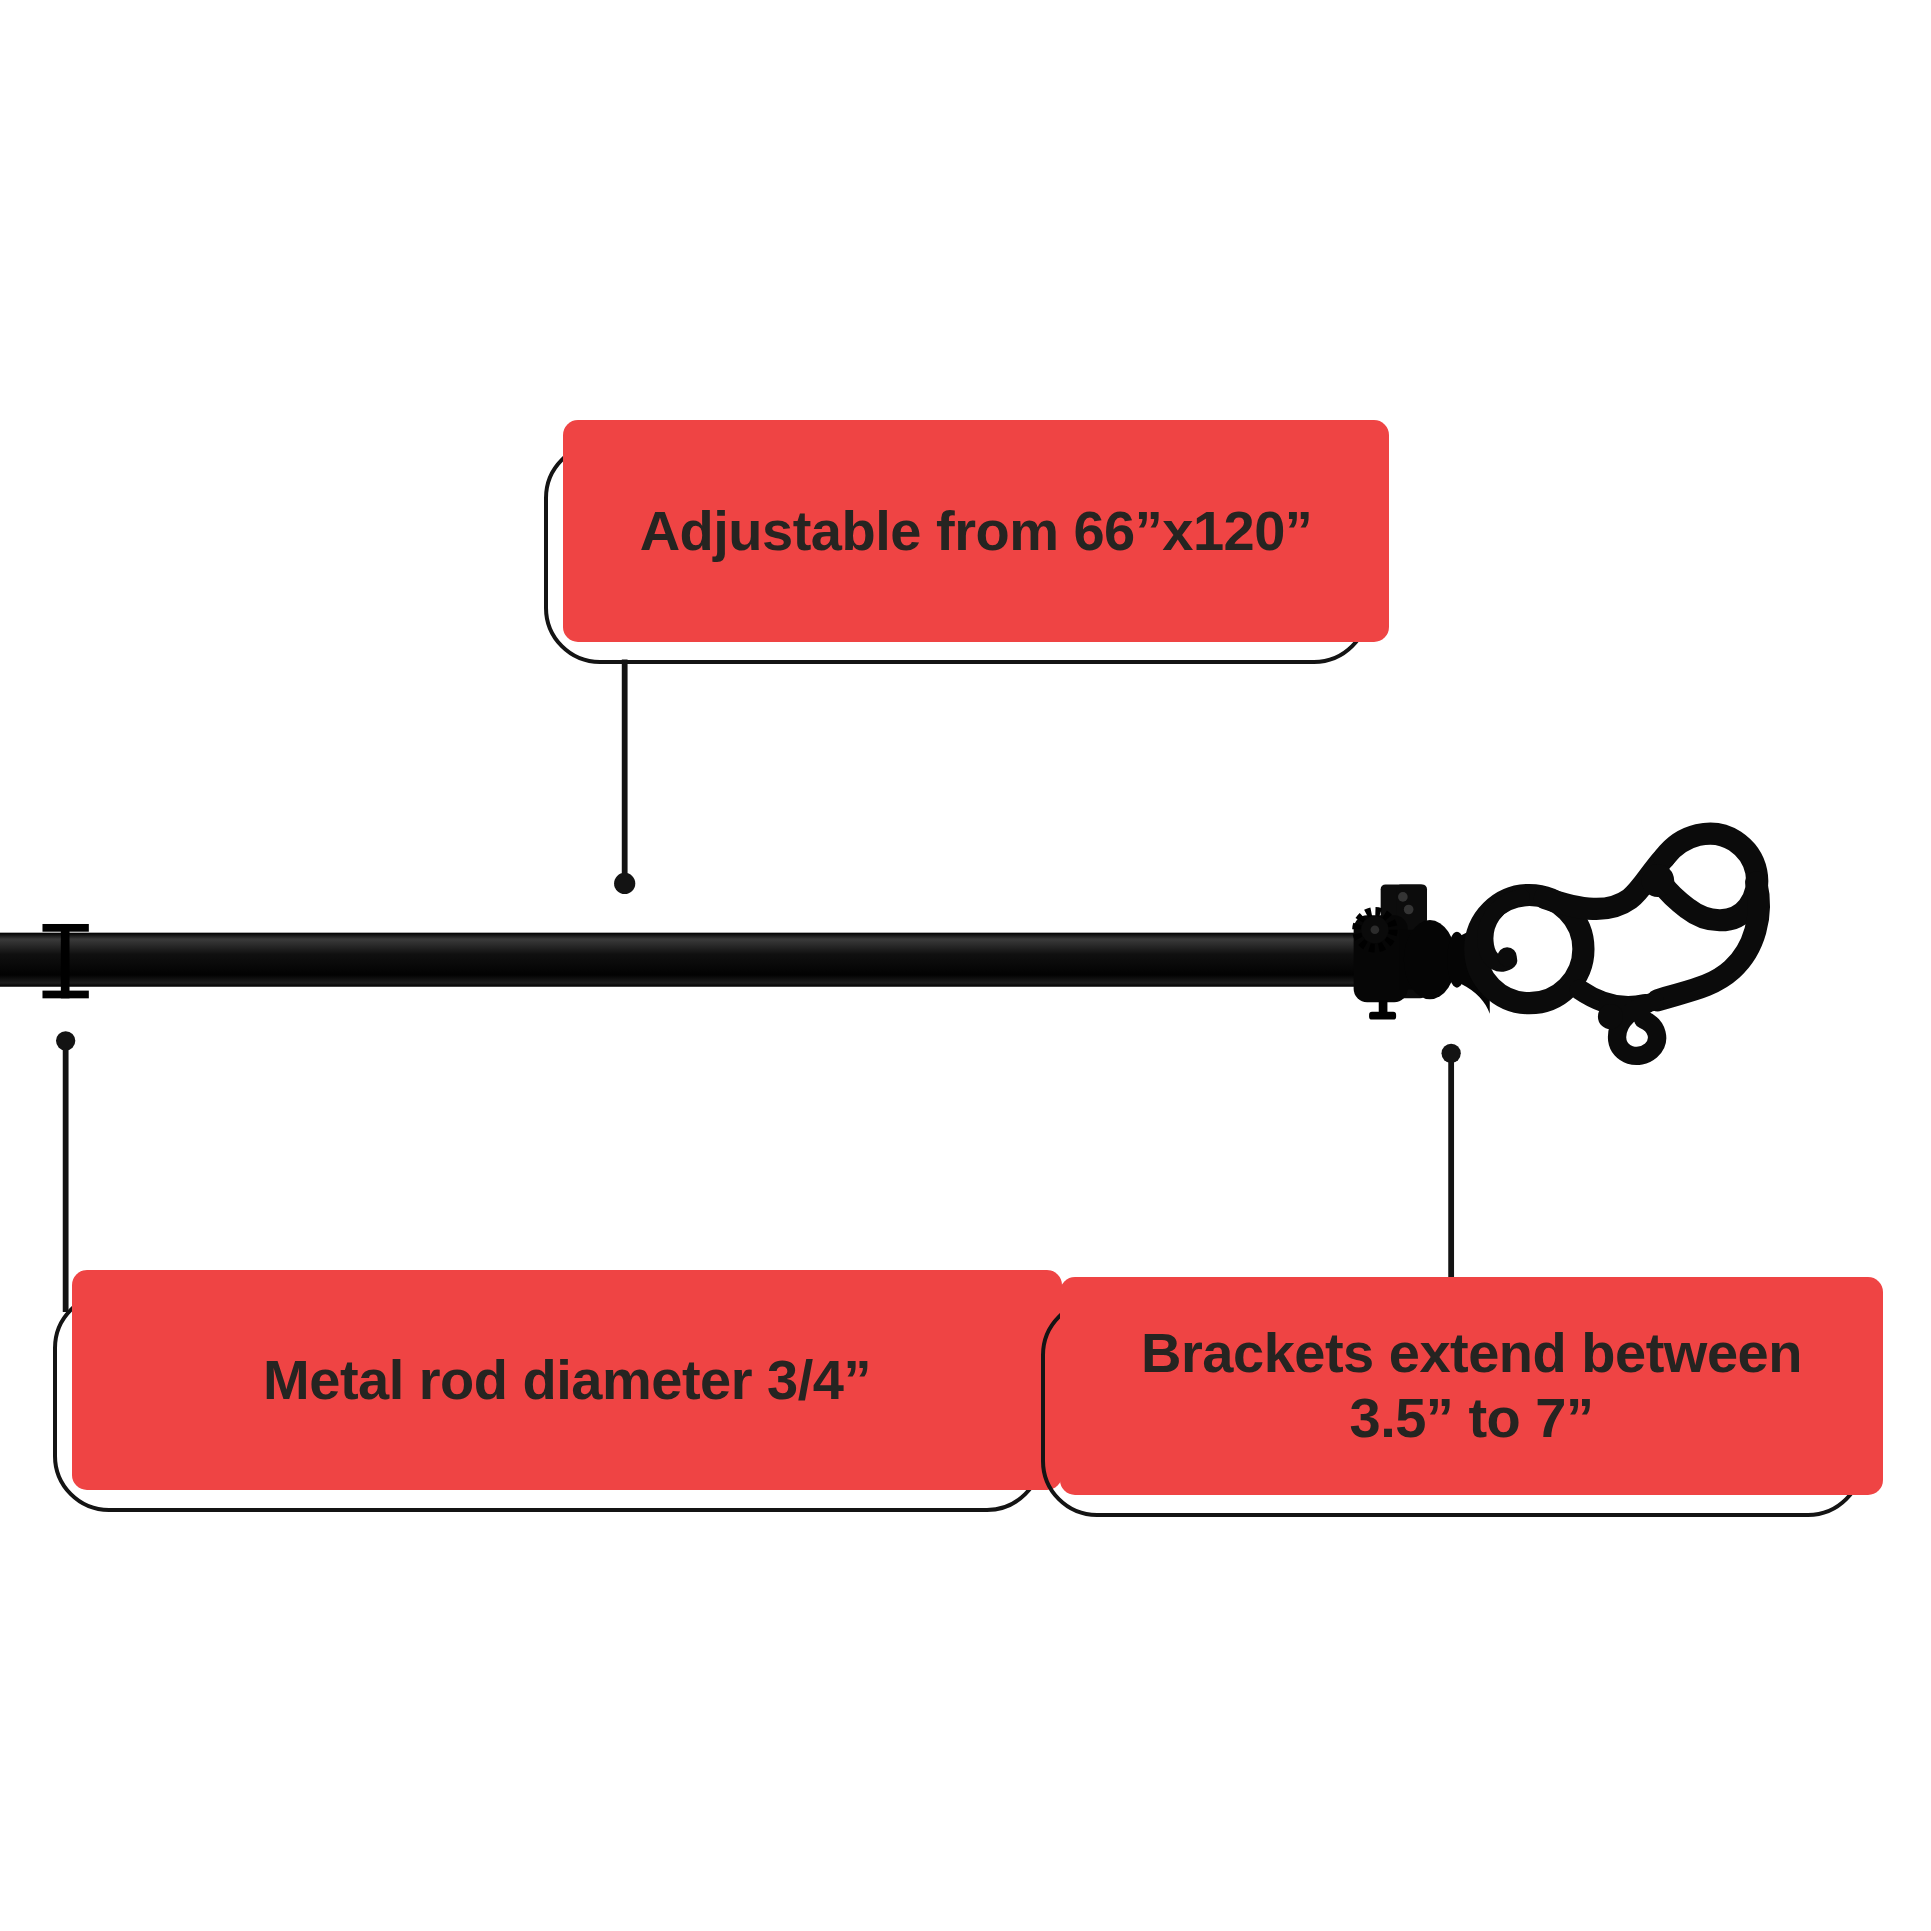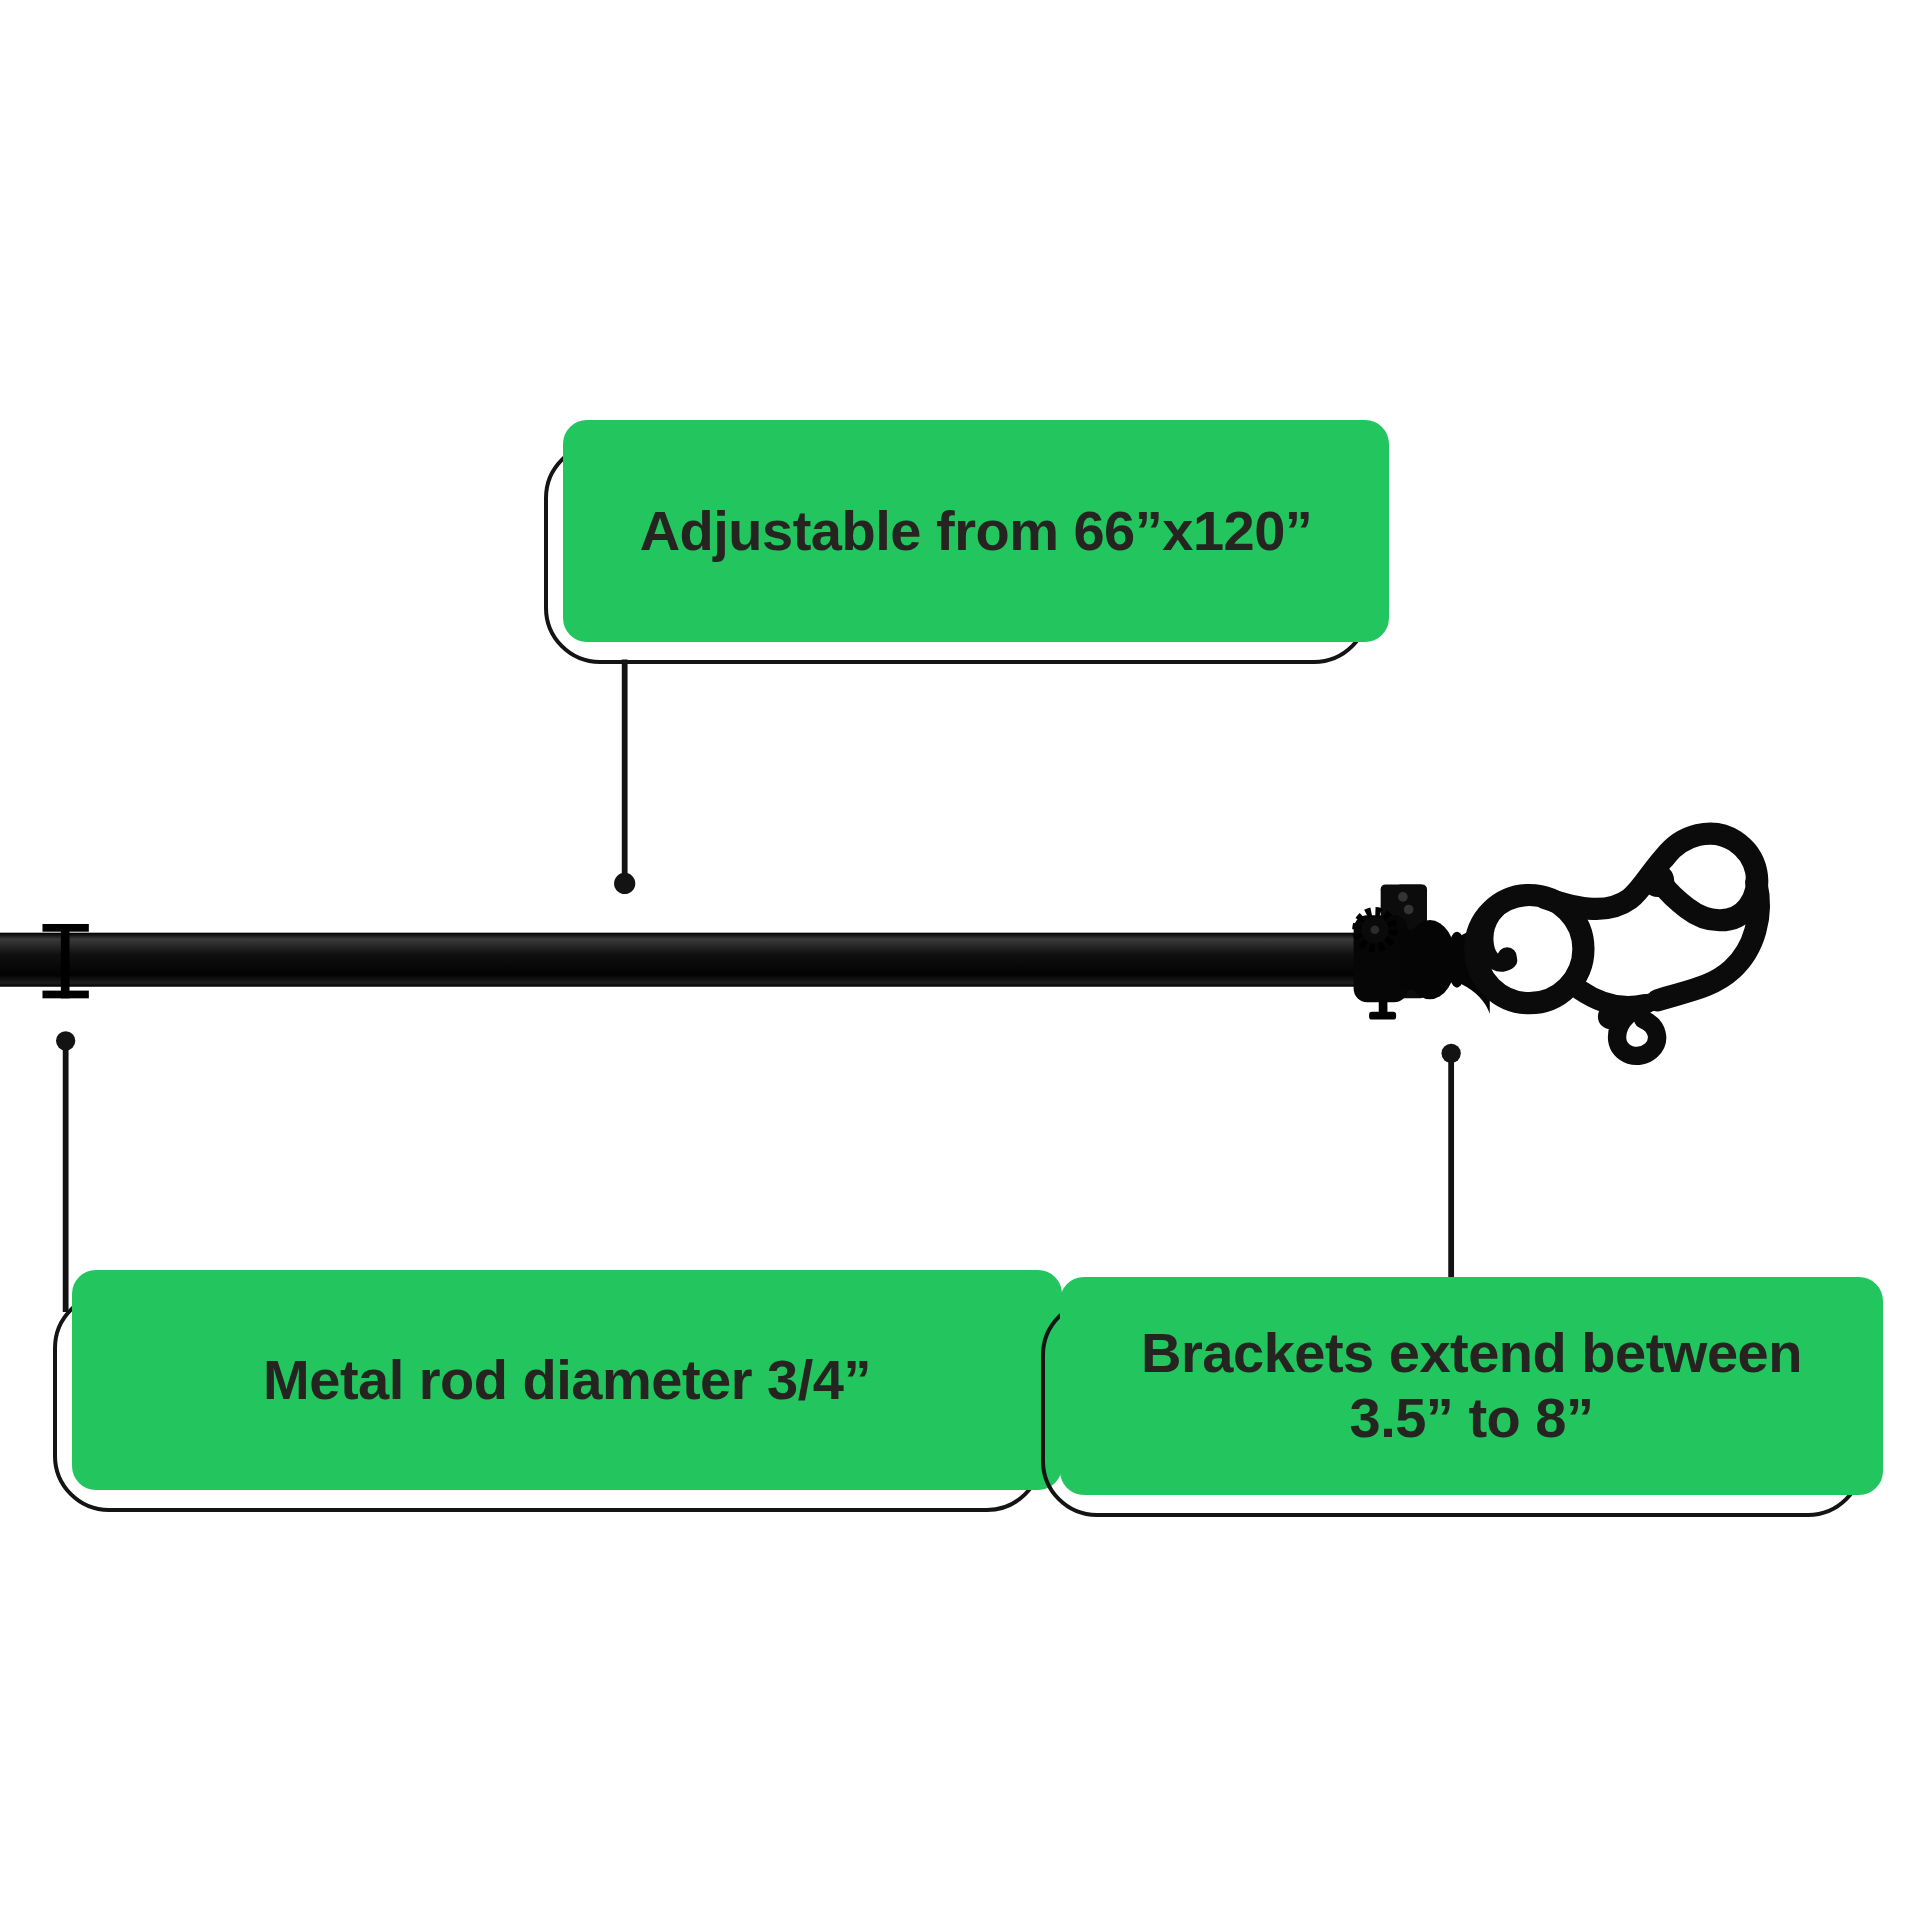--- a/index.html
+++ b/index.html
@@ -18,22 +18,22 @@
     width:100%;height:100%;
     border:4.8px solid #141414;
     border-radius:56px;
     box-sizing:border-box;
     background:transparent;
   }
   .callout .fill{
     position:absolute;
     left:0;top:0;
     width:100%;height:100%;
-    background:#22c55e;
-    border-radius:24px;
+    background:#ef4444;
+    border-radius:15px;
     display:flex;
     flex-direction:column;
     align-items:center;
     justify-content:center;
     text-align:center;
   }
   .callout .fill span{
     display:block;
     font-weight:700;
     font-size:56px;
@@ -136,18 +136,18 @@
     <div class="outline"></div>
     <div class="fill">
       <span>Metal rod diameter 3/4”</span>
     </div>
   </div>
 
   <div class="callout" id="callout-brackets">
     <div class="outline"></div>
     <div class="fill">
       <span>Brackets extend between</span>
-      <span>3.5” to 8”</span>
+      <span>3.5” to 7”</span>
     </div>
   </div>
 
 </div>
 
 
 </body></html>

